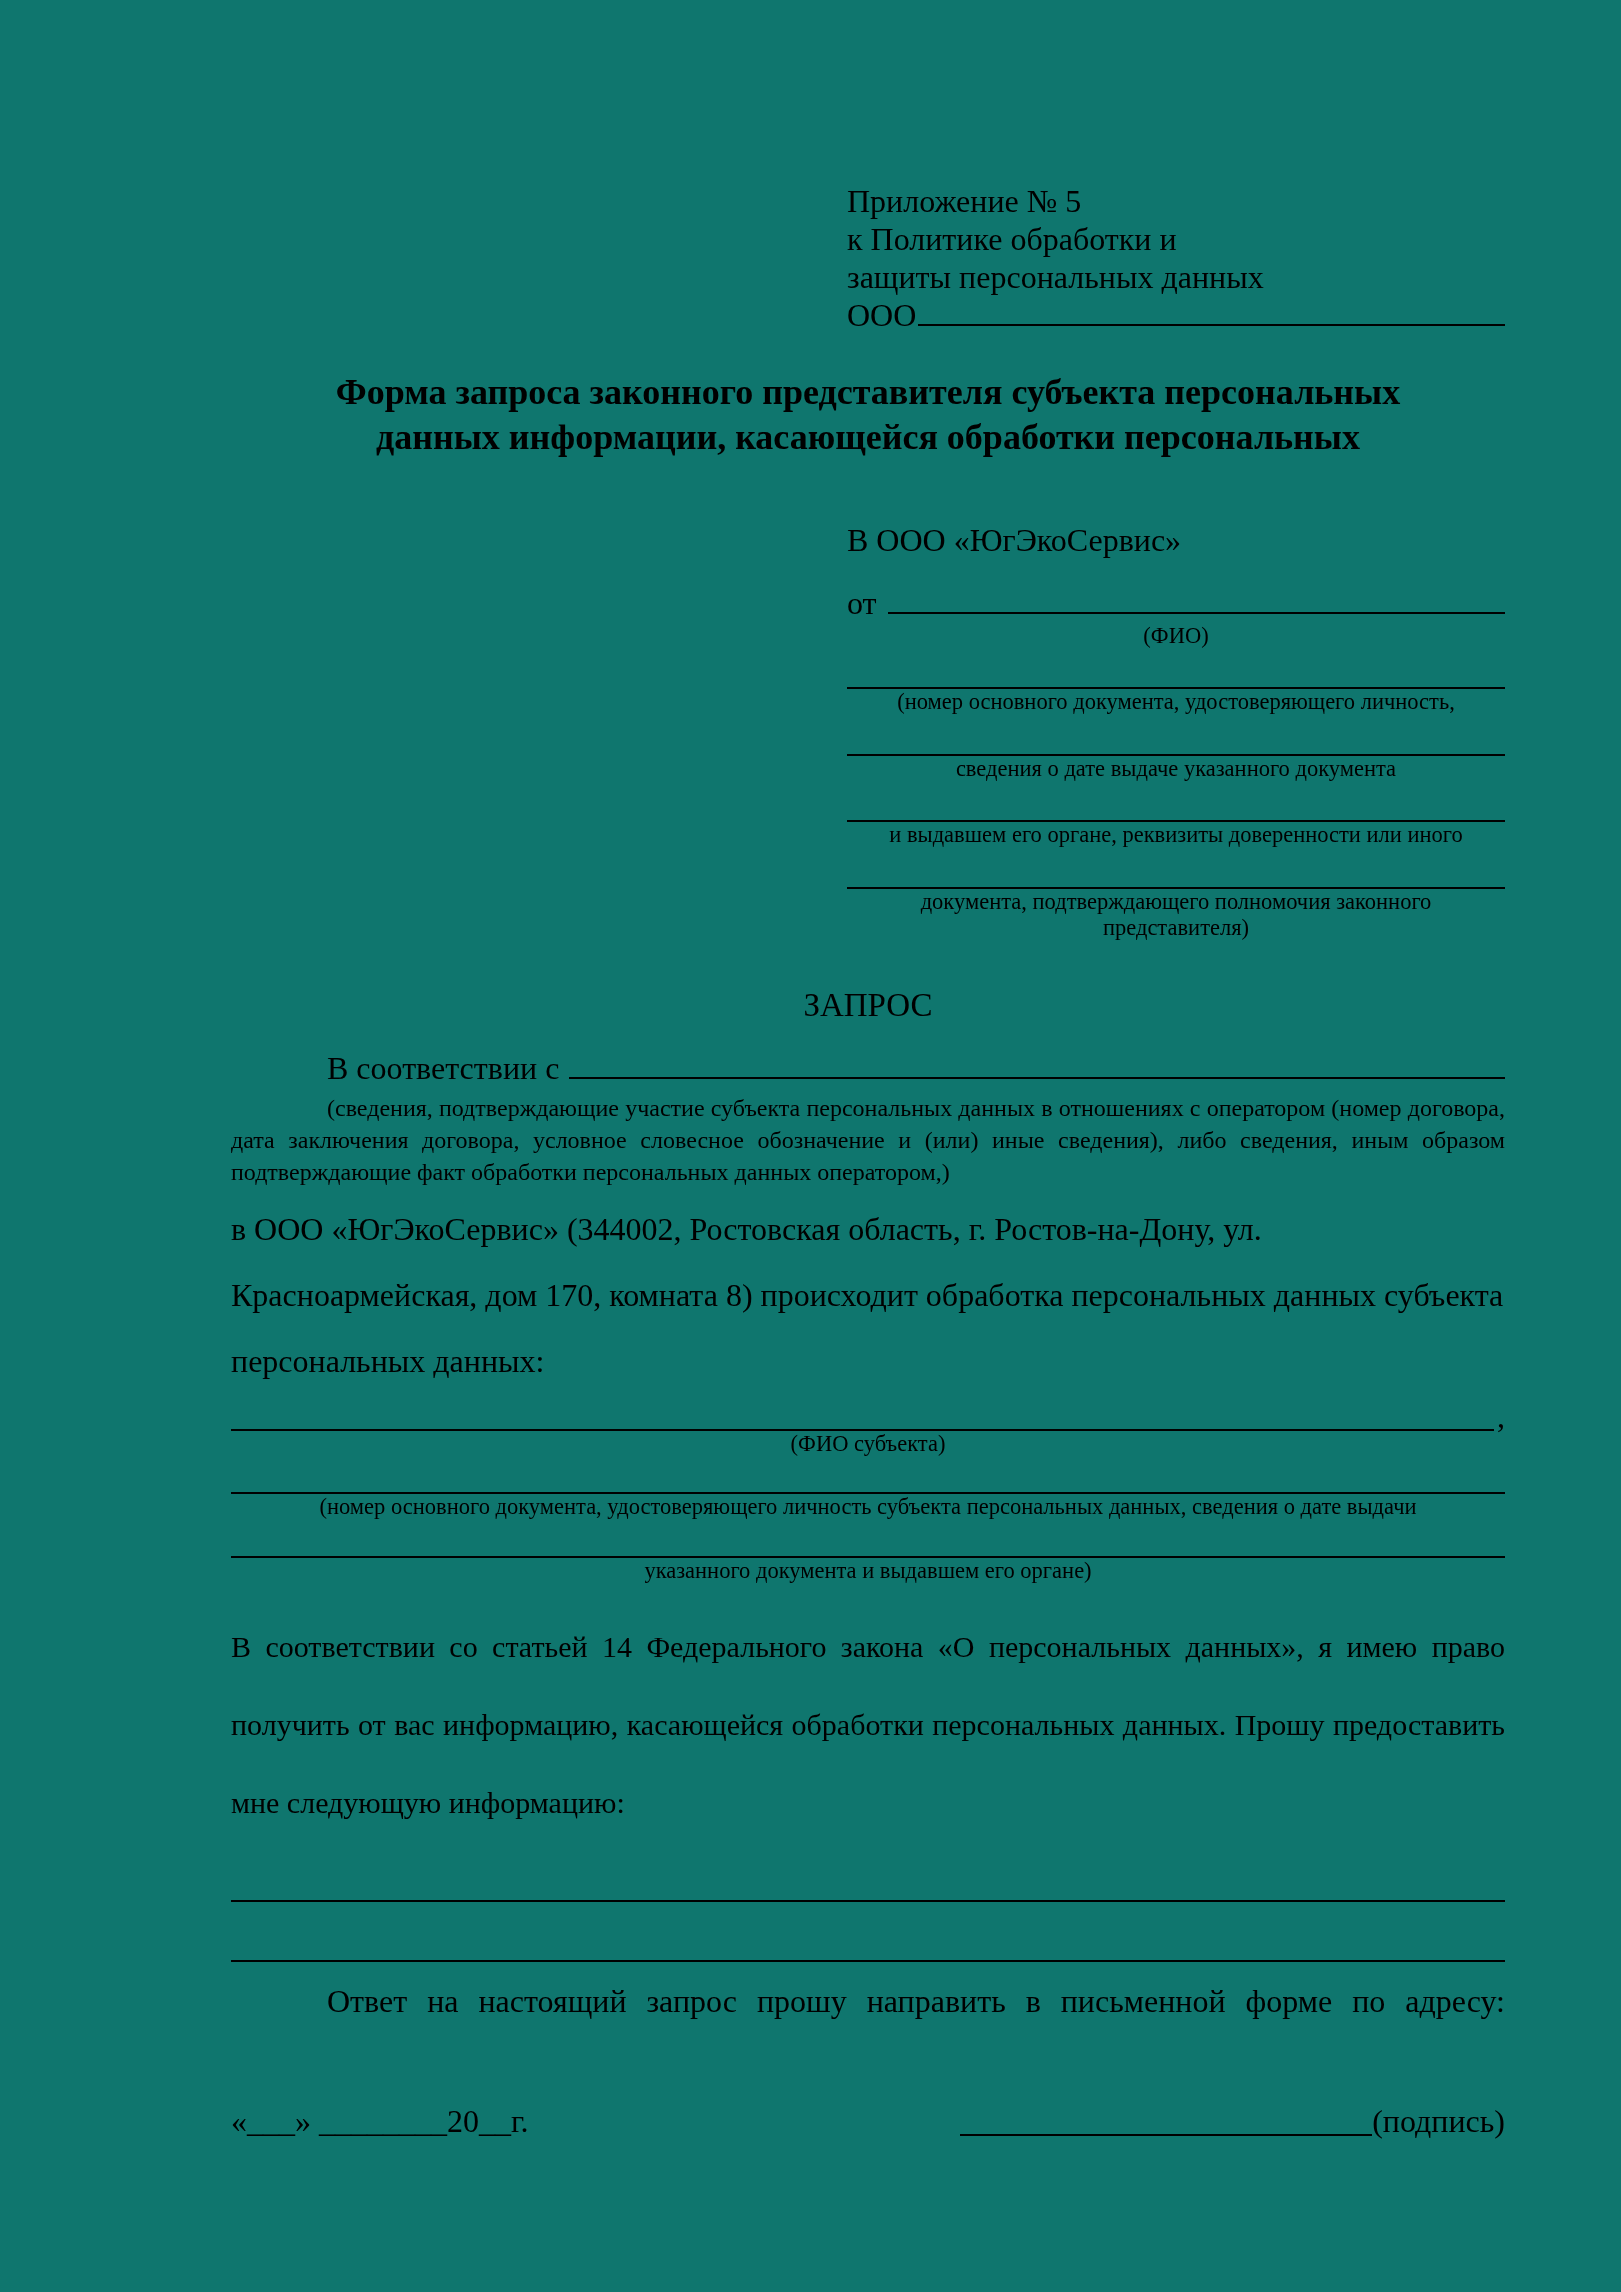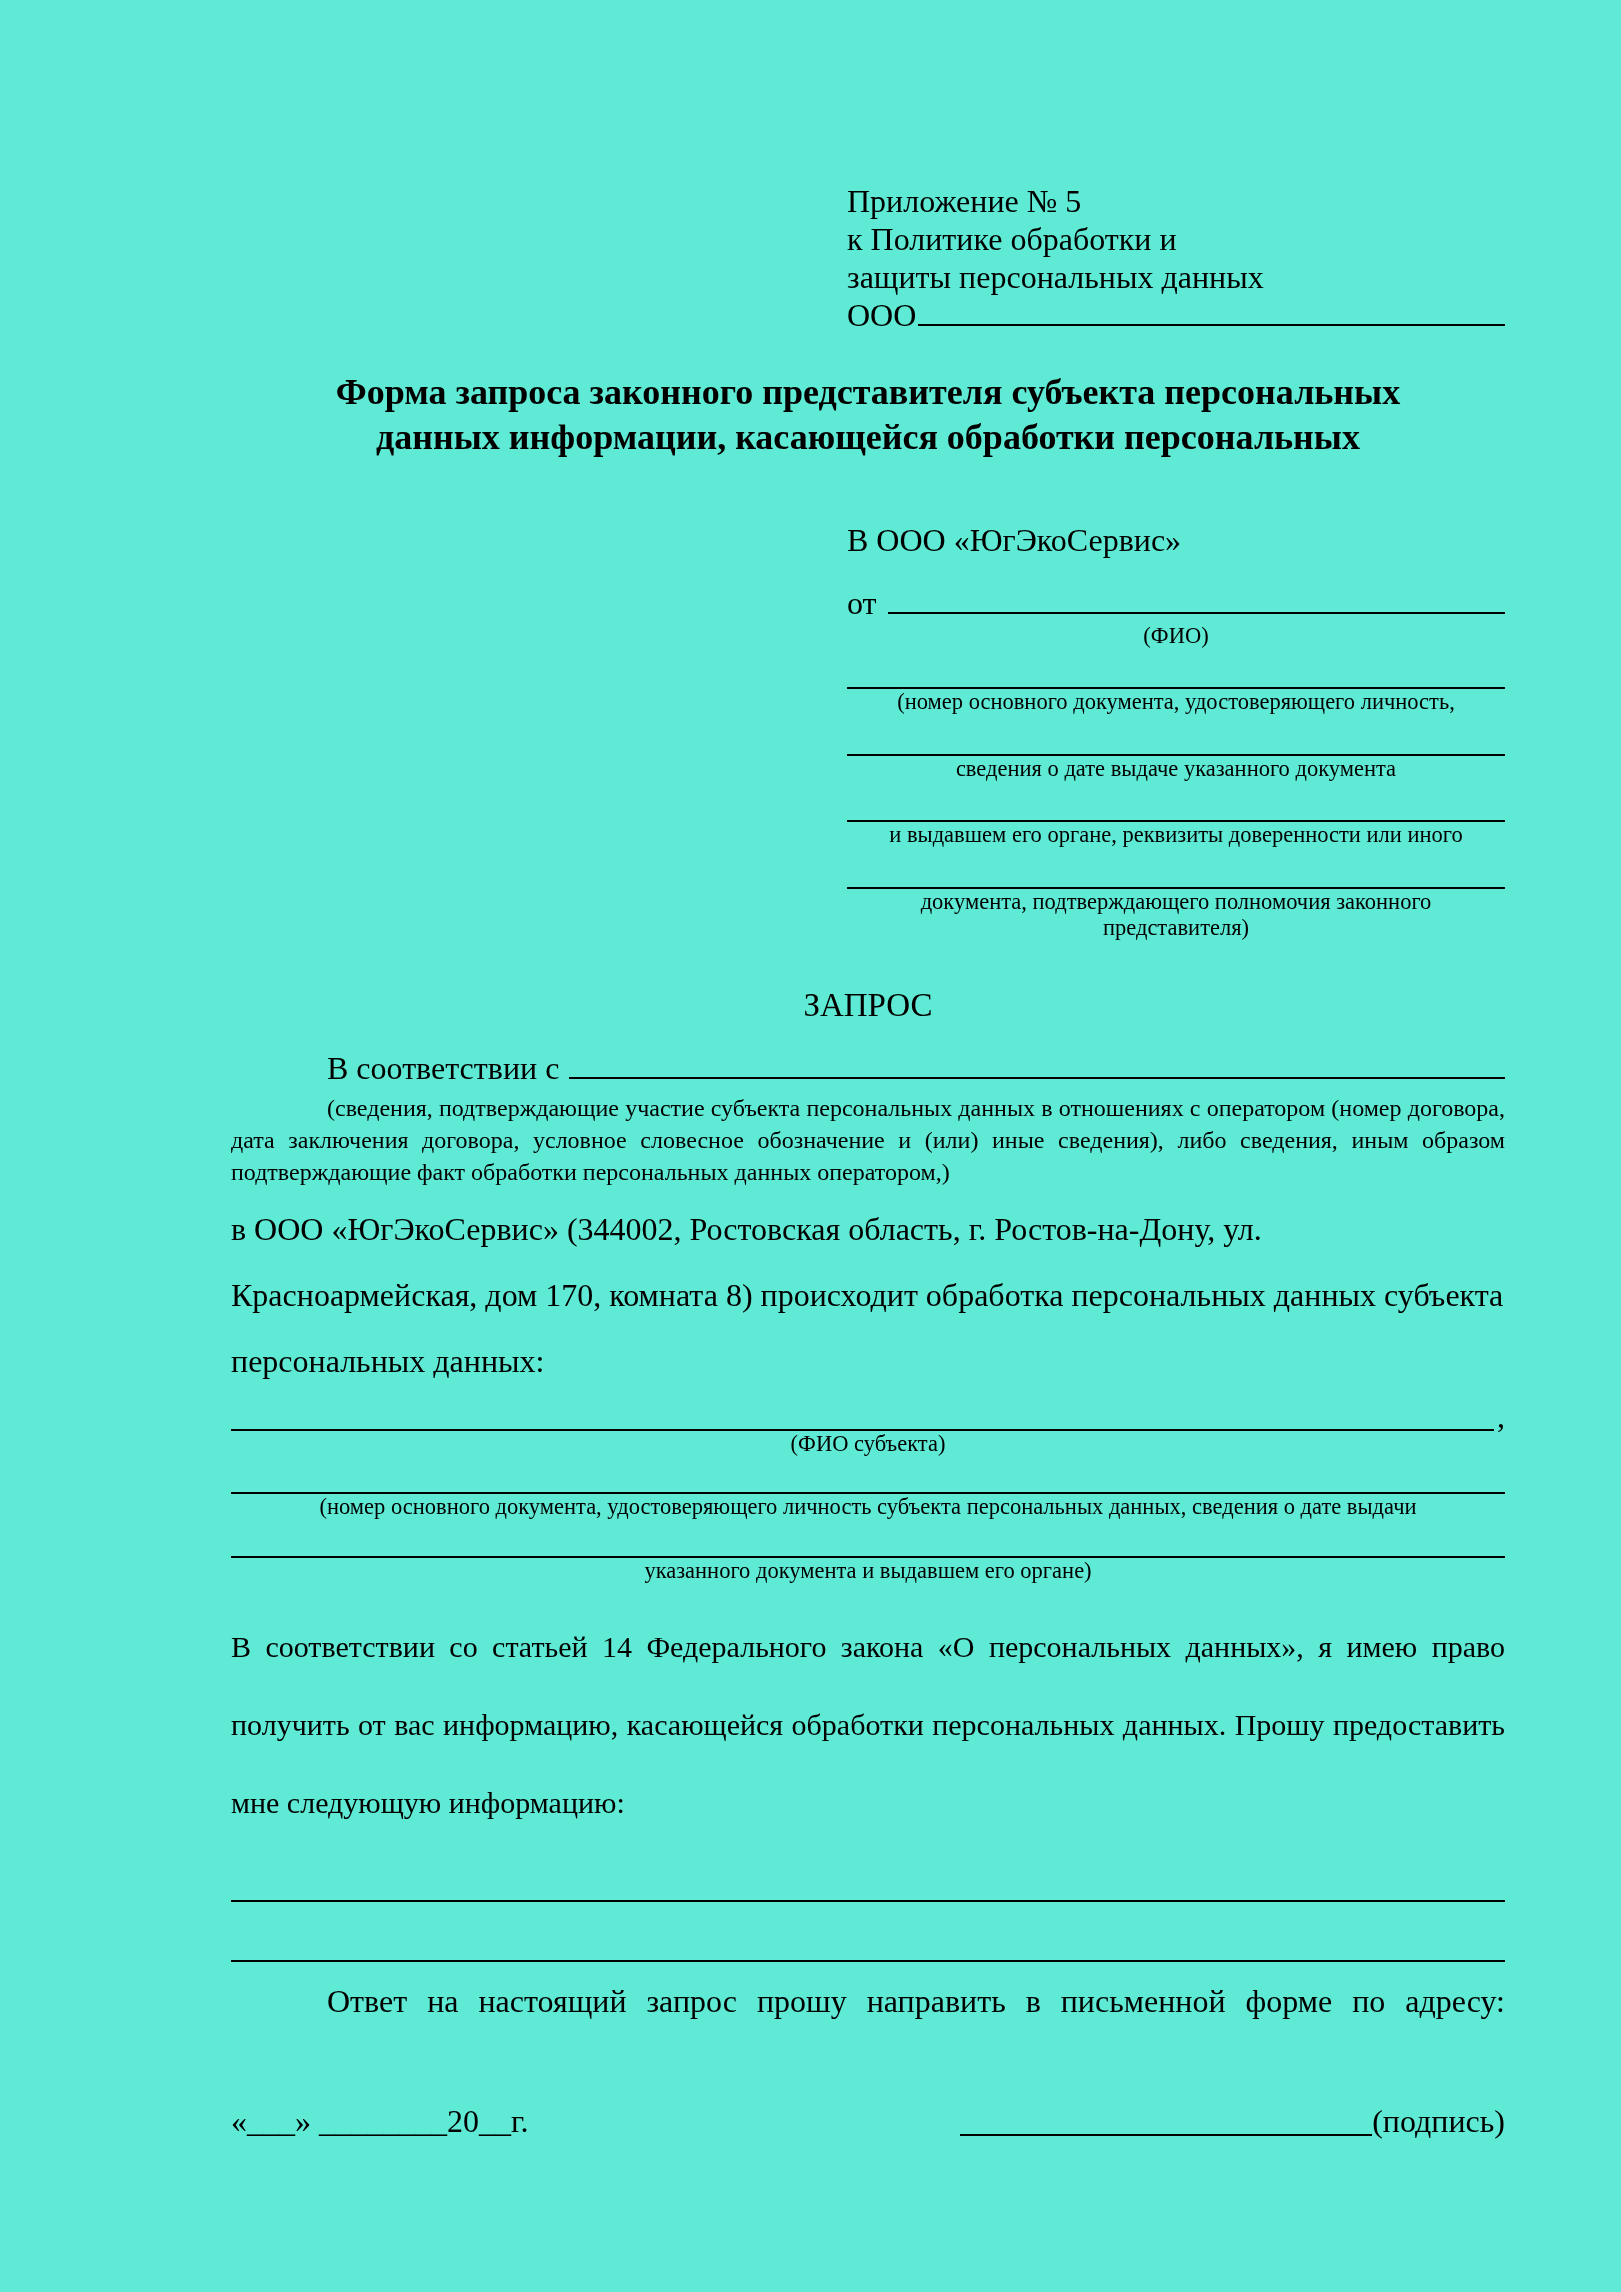--- a/index.html
+++ b/index.html
@@ -1,19 +1,19 @@
 <!DOCTYPE html>
 <html lang="ru"><head>
 <meta charset="utf-8">
 <style>
   html, body { margin: 0; padding: 0; background: #888; }
   .page {
     width: 1621px;
     height: 2293px;
-    background: #5eead4;
+    background: #0f766e;
     margin: 0 auto;
     position: relative;
     font-family: "Liberation Serif", "DejaVu Serif", serif;
     color: #000;
     overflow: hidden;
   }
   .content {
     position: absolute;
     left: 231px;
     top: 0;

